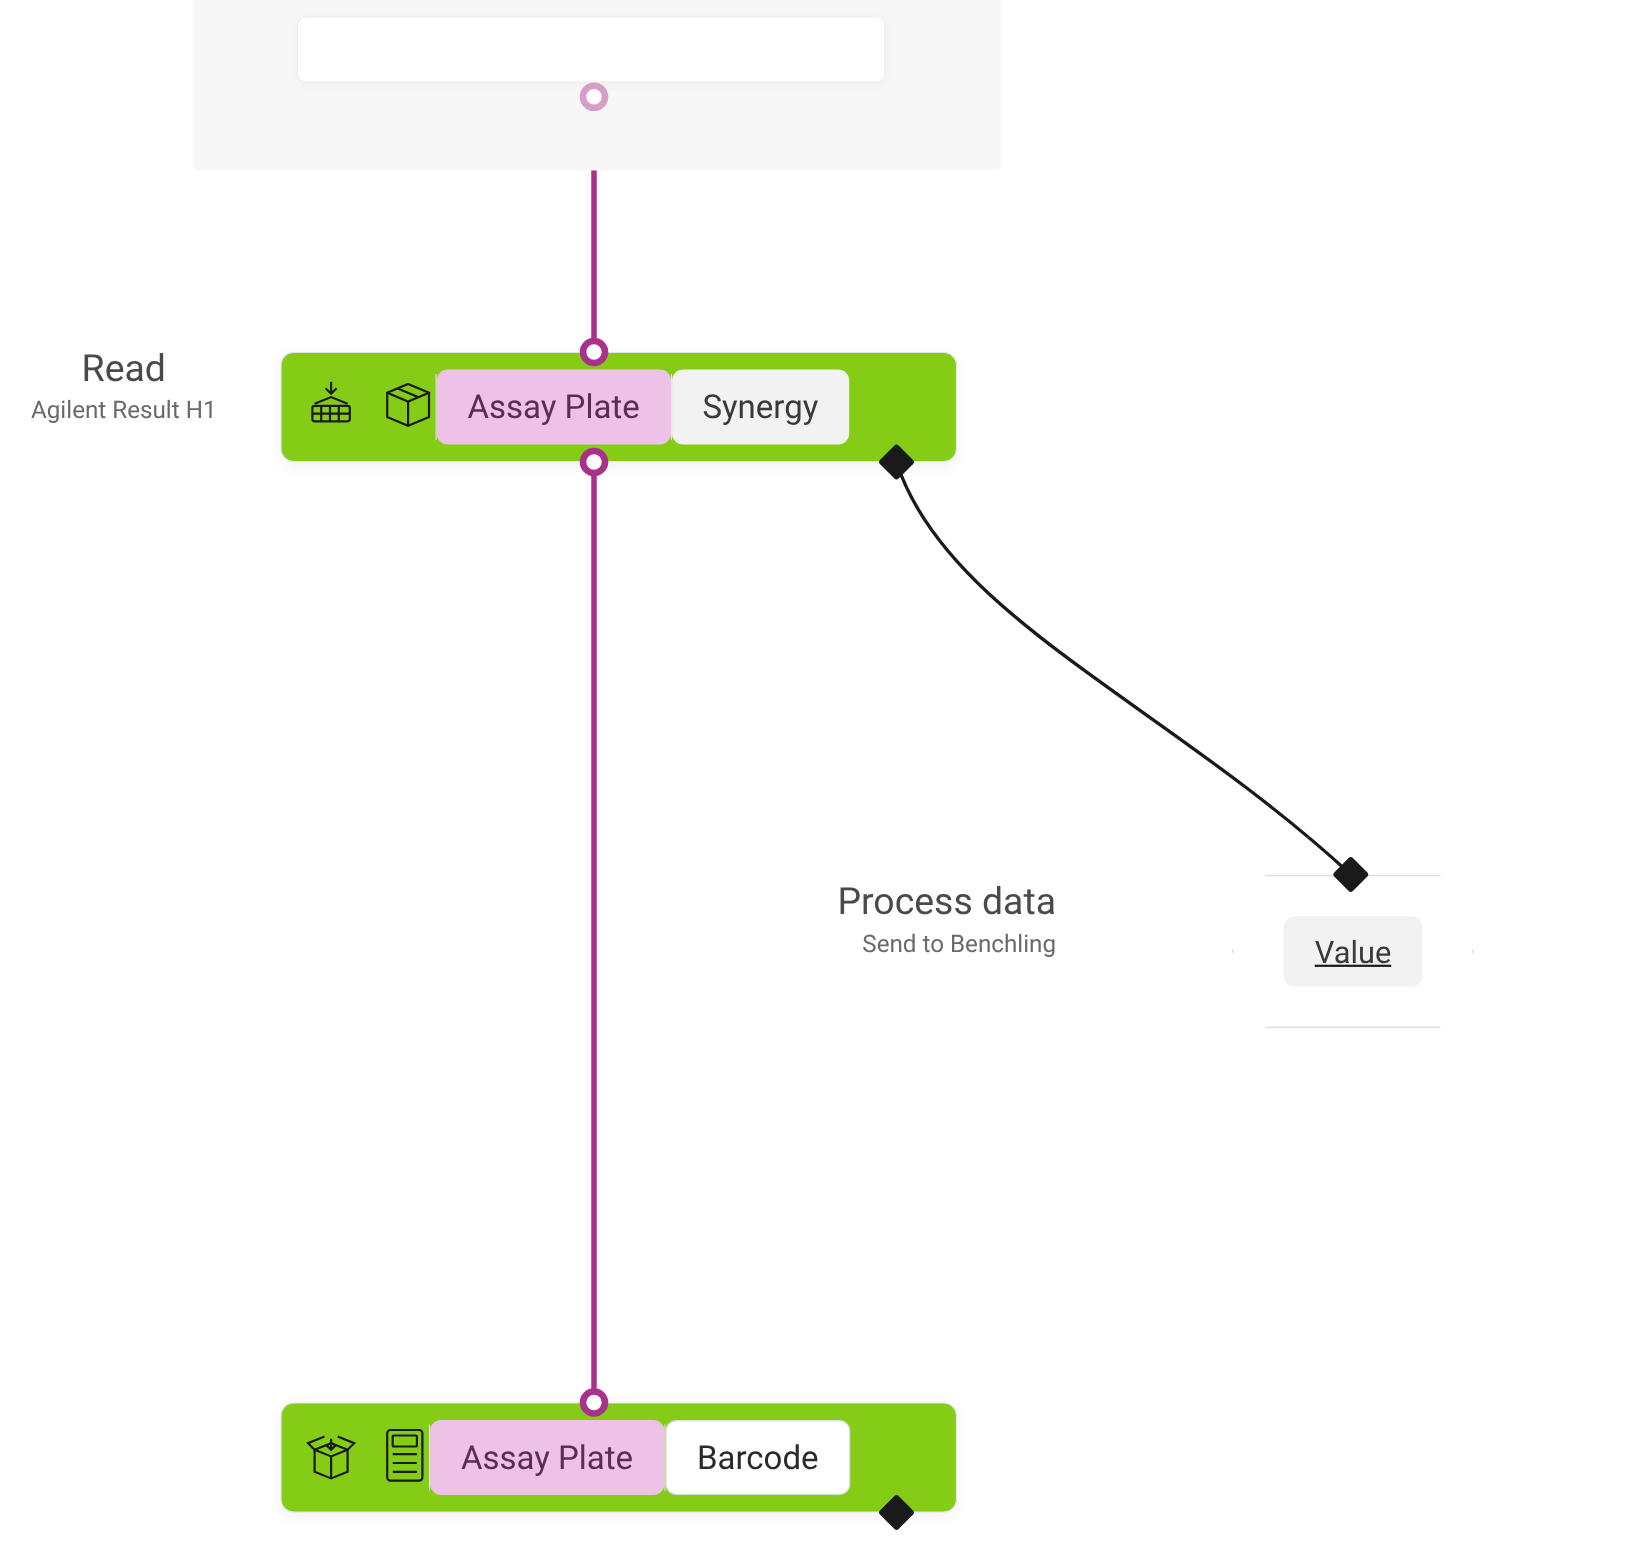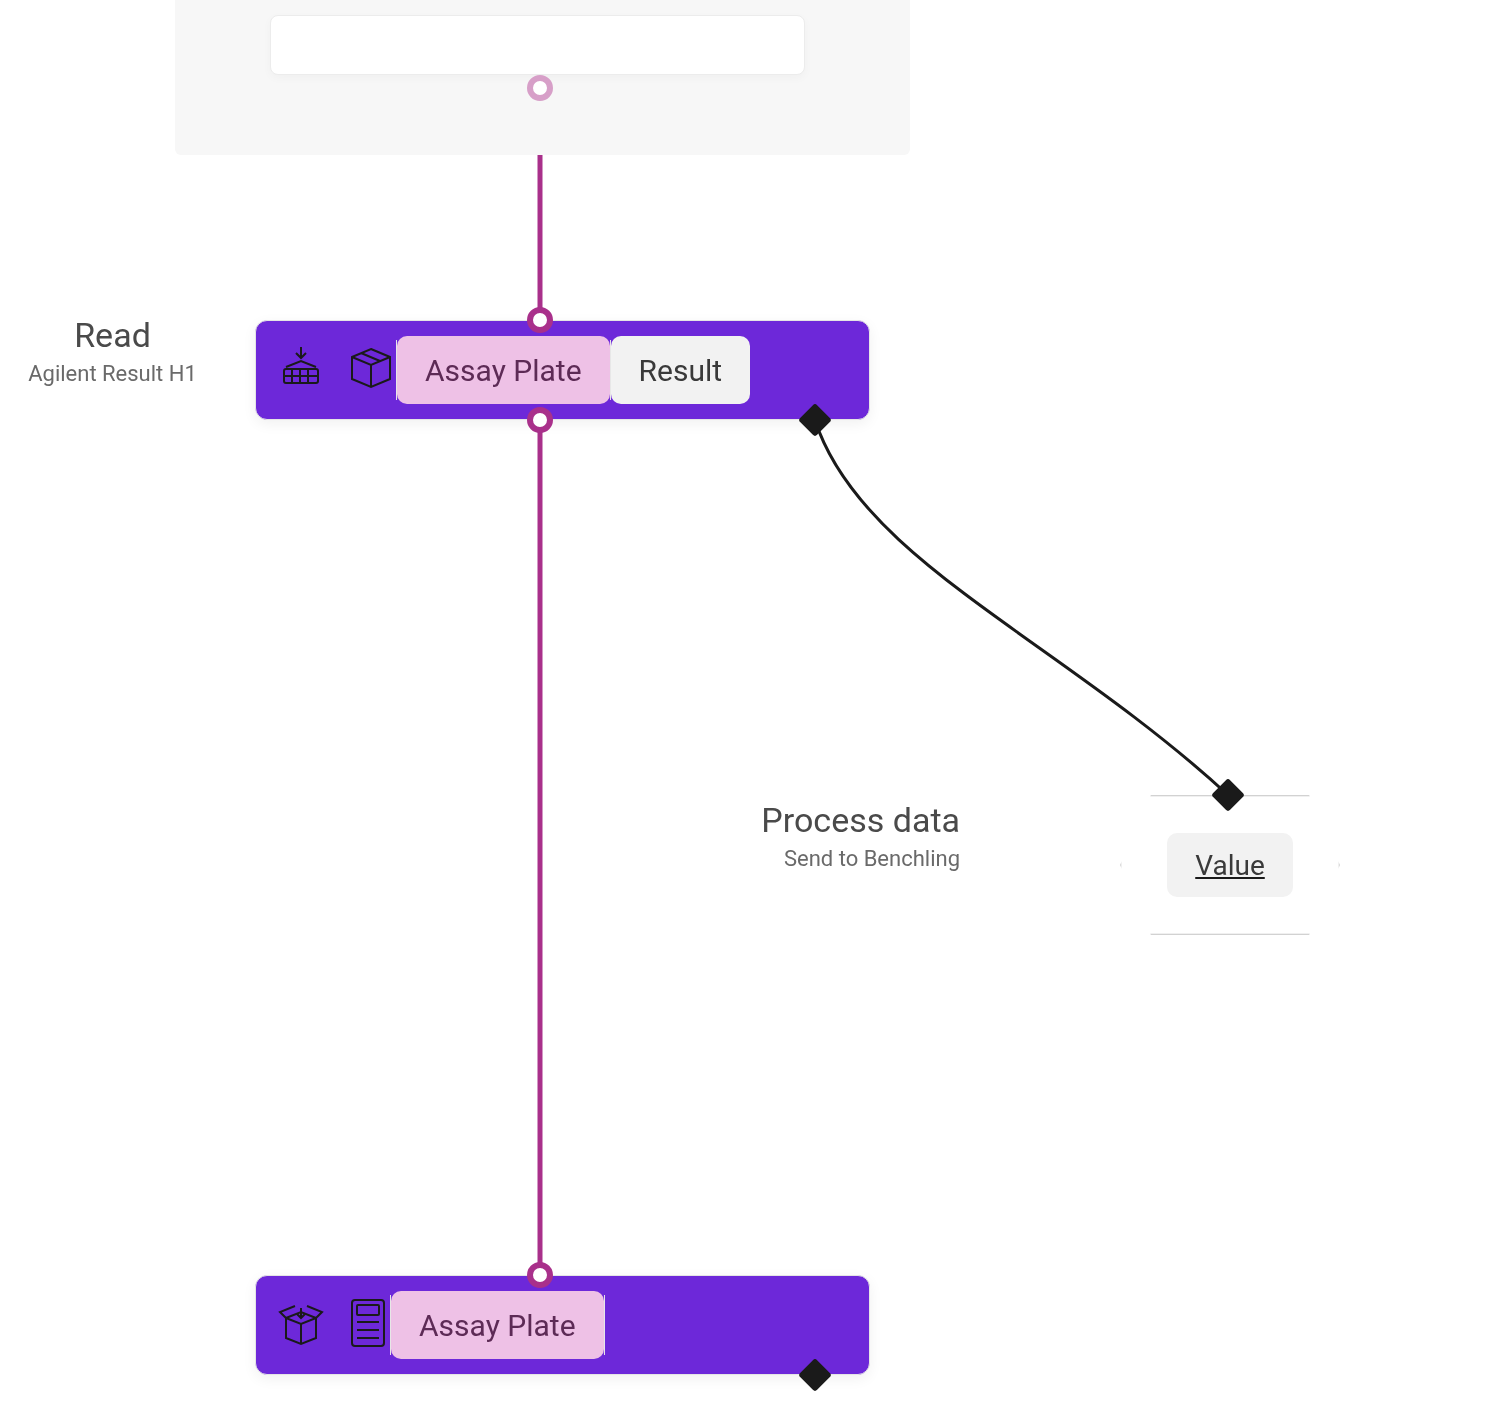--- a/index.html
+++ b/index.html
@@ -28,21 +28,21 @@
   svg.connectors {
     position: absolute;
     left: 0; top: 0;
     width: 1501px; height: 1418px;
     pointer-events: none;
   }
 
   
   .card {
     position: absolute;
-    background: #6d28d9;
+    background: #84cc16;
     border: 1px solid #e5e5e5;
     border-radius: 12px;
     box-shadow: 0 4px 14px rgba(0,0,0,0.06);
     display: flex;
     align-items: center;
     padding: 14px 20px;
   }
   .card .icons { display: flex; align-items: center; gap: 20px; }
   .divider { width: 1px; height: 60px; background: #e7e7e7; }
   .chip {
@@ -166,21 +166,21 @@
           <path d="M25 6 L44 14 L44 36 L25 44 L6 36 L6 14 Z"></path>
           <path d="M6 14 L25 22 L44 14"></path>
           <path d="M25 22 L25 44"></path>
           <path d="M15 10 L34 18"></path>
         </svg>
       </span>
     </div>
     <div class="divider"></div>
     <div class="chip pink">Assay Plate</div>
     <div class="divider"></div>
-    <div class="chip grey">Result</div>
+    <div class="chip grey">Synergy</div>
   </div>
 
 
   <div class="card" id="card-store">
     <div class="icons">
       <span>
         <svg width="50" height="50" viewBox="0 0 50 50" fill="none" stroke="#1a1a1a" stroke-width="2">
           <path d="M10 20 L25 14 L40 20 L40 40 L25 46 L10 40 Z"></path>
           <path d="M10 20 L25 26 L40 20"></path>
           <path d="M25 26 L25 46"></path>
@@ -196,20 +196,21 @@
           <rect x="11" y="9" width="22" height="10" rx="1"></rect>
           <line x1="11" y1="26" x2="33" y2="26"></line>
           <line x1="11" y1="34" x2="33" y2="34"></line>
           <line x1="11" y1="42" x2="33" y2="42"></line>
         </svg>
       </span>
     </div>
     <div class="divider"></div>
     <div class="chip pink">Assay Plate</div>
     <div class="divider"></div>
+    <div class="chip outline">Barcode</div>
   </div>
 
   <div class="label" id="label-process" style="text-align:right;">
     <div class="title">Process data</div>
     <div class="subtitle">Send to Benchling</div>
   </div>
 
   <div class="hex-wrap" id="hex-process">
     <div class="hex">
       <div class="chip grey">Value</div>

